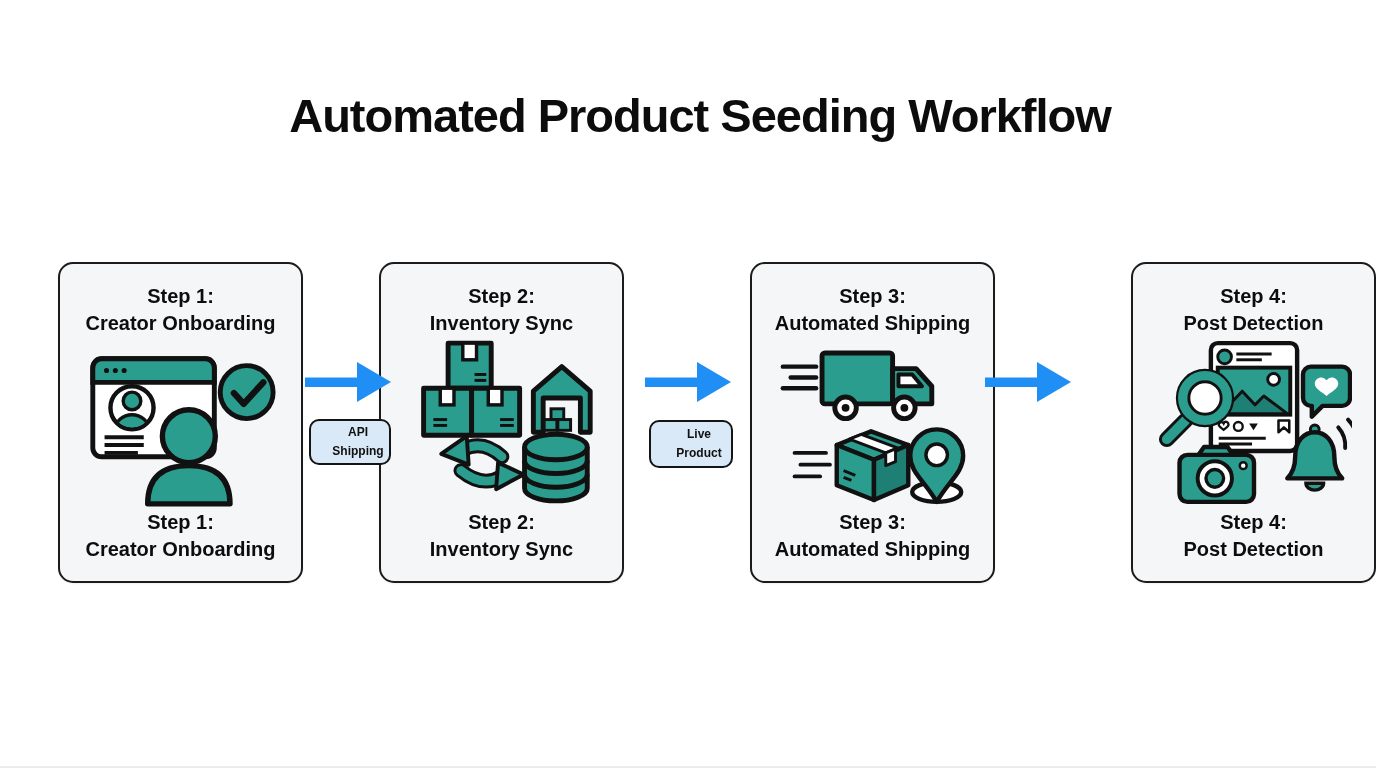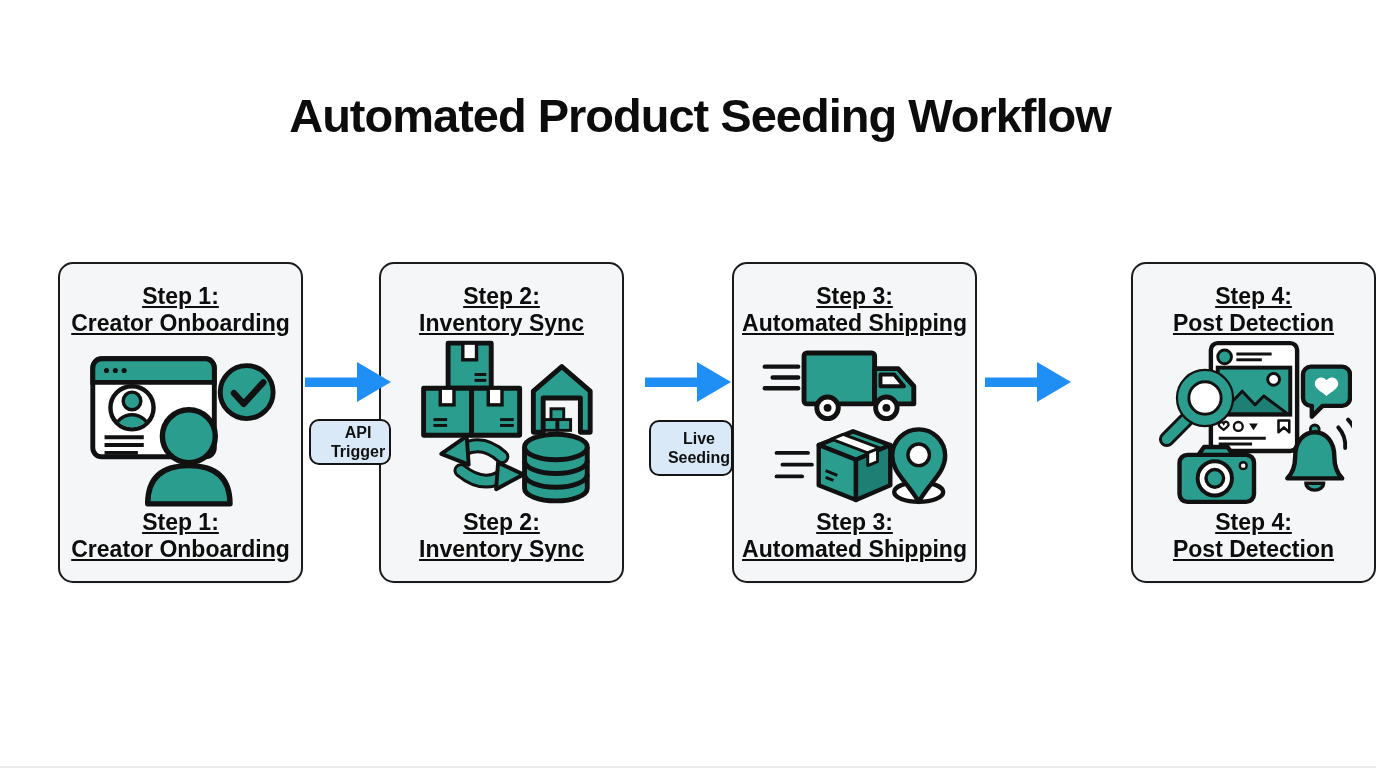--- a/index.html
+++ b/index.html
@@ -12,36 +12,36 @@
     position:absolute;top:88px;left:12px;width:1376px;
     text-align:center;font-size:47px;font-weight:700;
     letter-spacing:-1px;color:#0c0c0c;white-space:nowrap;
   }
   .card{
     position:absolute;top:262px;width:245px;height:321px;
     background:#f5f6f7;border:2.5px solid #1b1b1b;border-radius:15px;
     box-sizing:border-box;display:flex;flex-direction:column;align-items:center;
     padding:19px 6px 23px;box-shadow:0 1px 2px rgba(0,0,0,0.06);
   }
-  .card1{left:58px}.card2{left:379px}.card3{left:732px}.card4{left:1131px}
+  .card1{left:58px}.card2{left:379px}.card3{left:750px}.card4{left:1131px}
   .step-title{
-    font-size:23px;font-weight:700;line-height:27px;text-align:center;color:#0d0d0d;text-decoration:underline;
+    font-size:20px;font-weight:700;line-height:27px;text-align:center;color:#0d0d0d;
   }
   .icons{flex:1;display:flex;align-items:center;justify-content:center;width:100%;}
   .arrow{position:absolute;top:360px;width:86px;height:44px;}
   .a1{left:305px}.a2{left:645px}.a3{left:985px}
   .badge{
     position:absolute;background:#d9e9f7;border:2.5px solid #141414;border-radius:10px;
-    font-weight:700;font-size:16px;line-height:19px;text-align:center;
+    font-weight:700;font-size:12px;line-height:19px;text-align:center;
     display:flex;flex-direction:column;justify-content:center;color:#101010;
     box-sizing:border-box;
     padding-left:16px;
   }
   .b1{left:309px;top:419px;width:82px;height:46px;}
-  .b2{left:649px;top:420px;width:84px;height:56px;}
+  .b2{left:649px;top:420px;width:84px;height:48px;}
   .bottom-edge{position:absolute;left:0;bottom:0;width:1376px;height:2px;background:rgba(0,0,0,0.08);}
 </style>
 </head>
 <body>
 
 <div class="title">Automated Product Seeding Workflow</div>
 
 <div class="card card1">
   <div class="step-title">
     <div>Step 1:</div>
@@ -253,20 +253,20 @@
   <rect x="0" y="17.5" width="56" height="9.5" fill="#1f8ff5"></rect>
   <polygon points="52,2 86,22 52,42" fill="#1f8ff5"></polygon>
 </svg>
 <svg class="arrow a3" viewBox="0 0 86 44">
   <rect x="0" y="17.5" width="56" height="9.5" fill="#1f8ff5"></rect>
   <polygon points="52,2 86,22 52,42" fill="#1f8ff5"></polygon>
 </svg>
 
 <div class="badge b1">
   <div>API</div>
-  <div>Trigger</div>
+  <div>Shipping</div>
 </div>
 <div class="badge b2">
   <div>Live</div>
-  <div>Seeding</div>
+  <div>Product</div>
 </div>
 
 <div class="bottom-edge"></div>
 
 </body></html>

